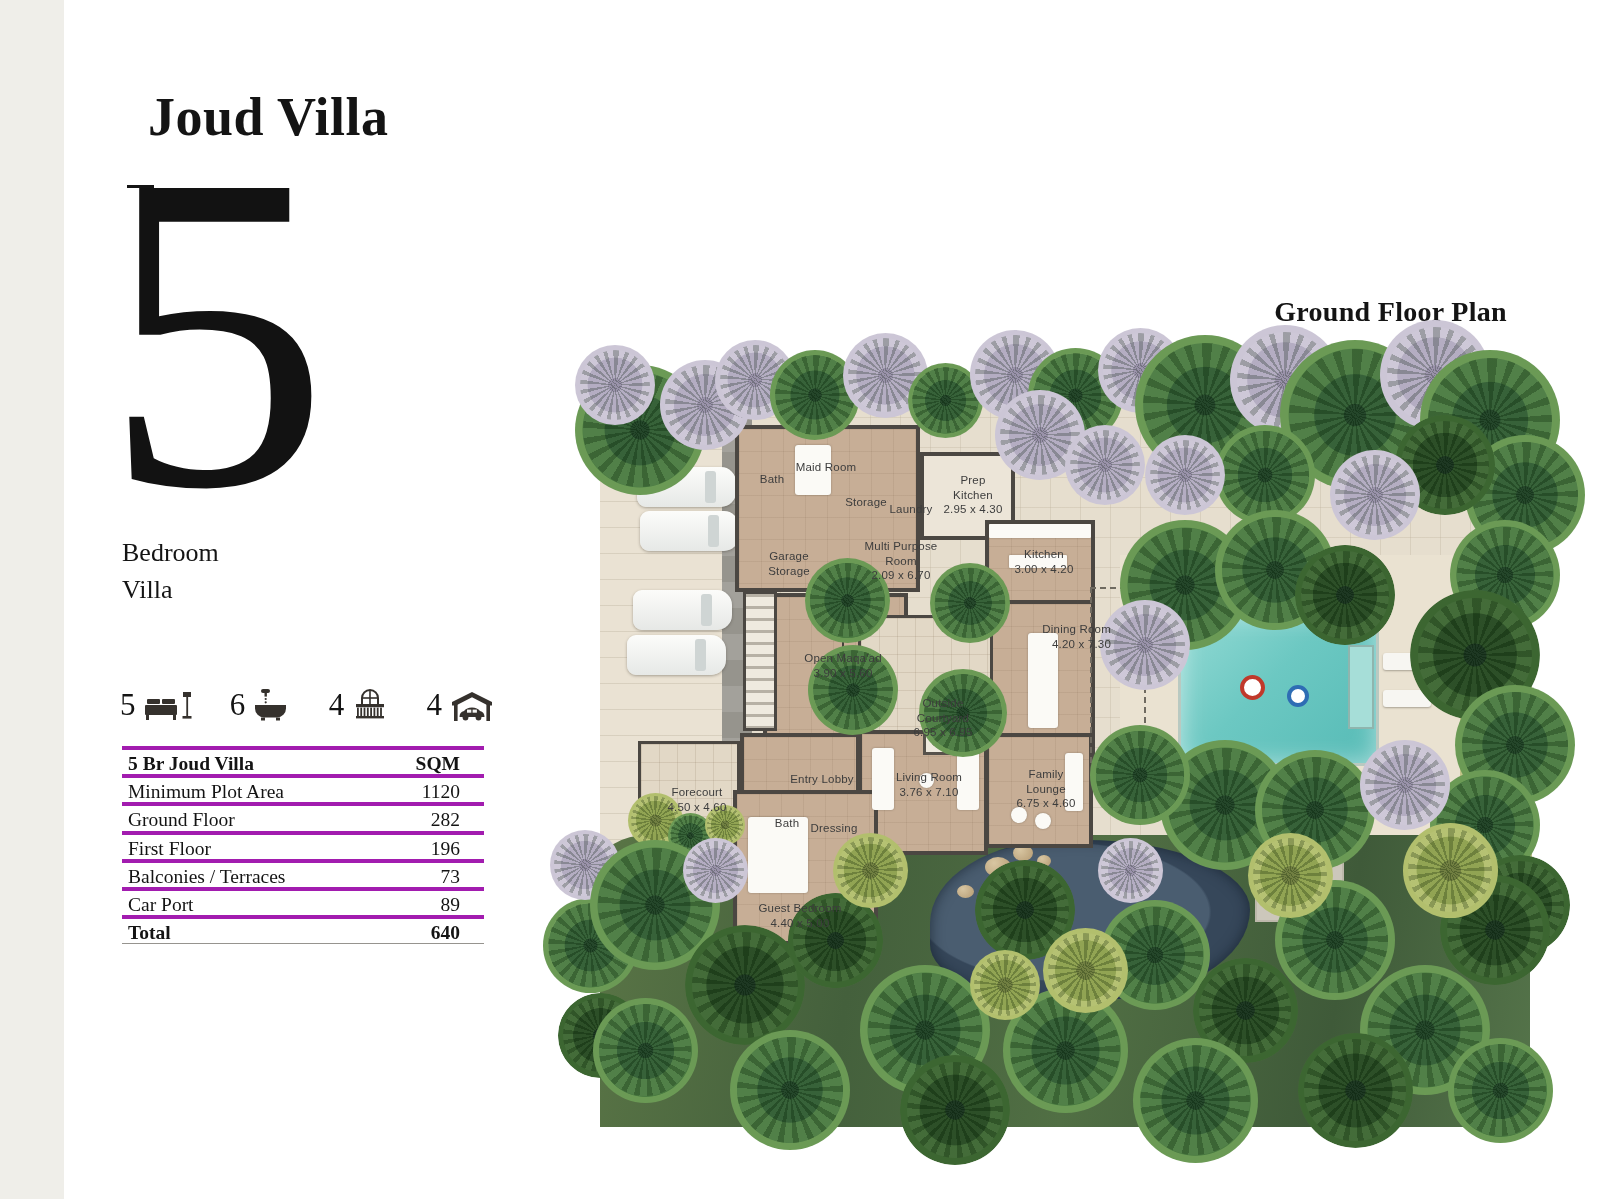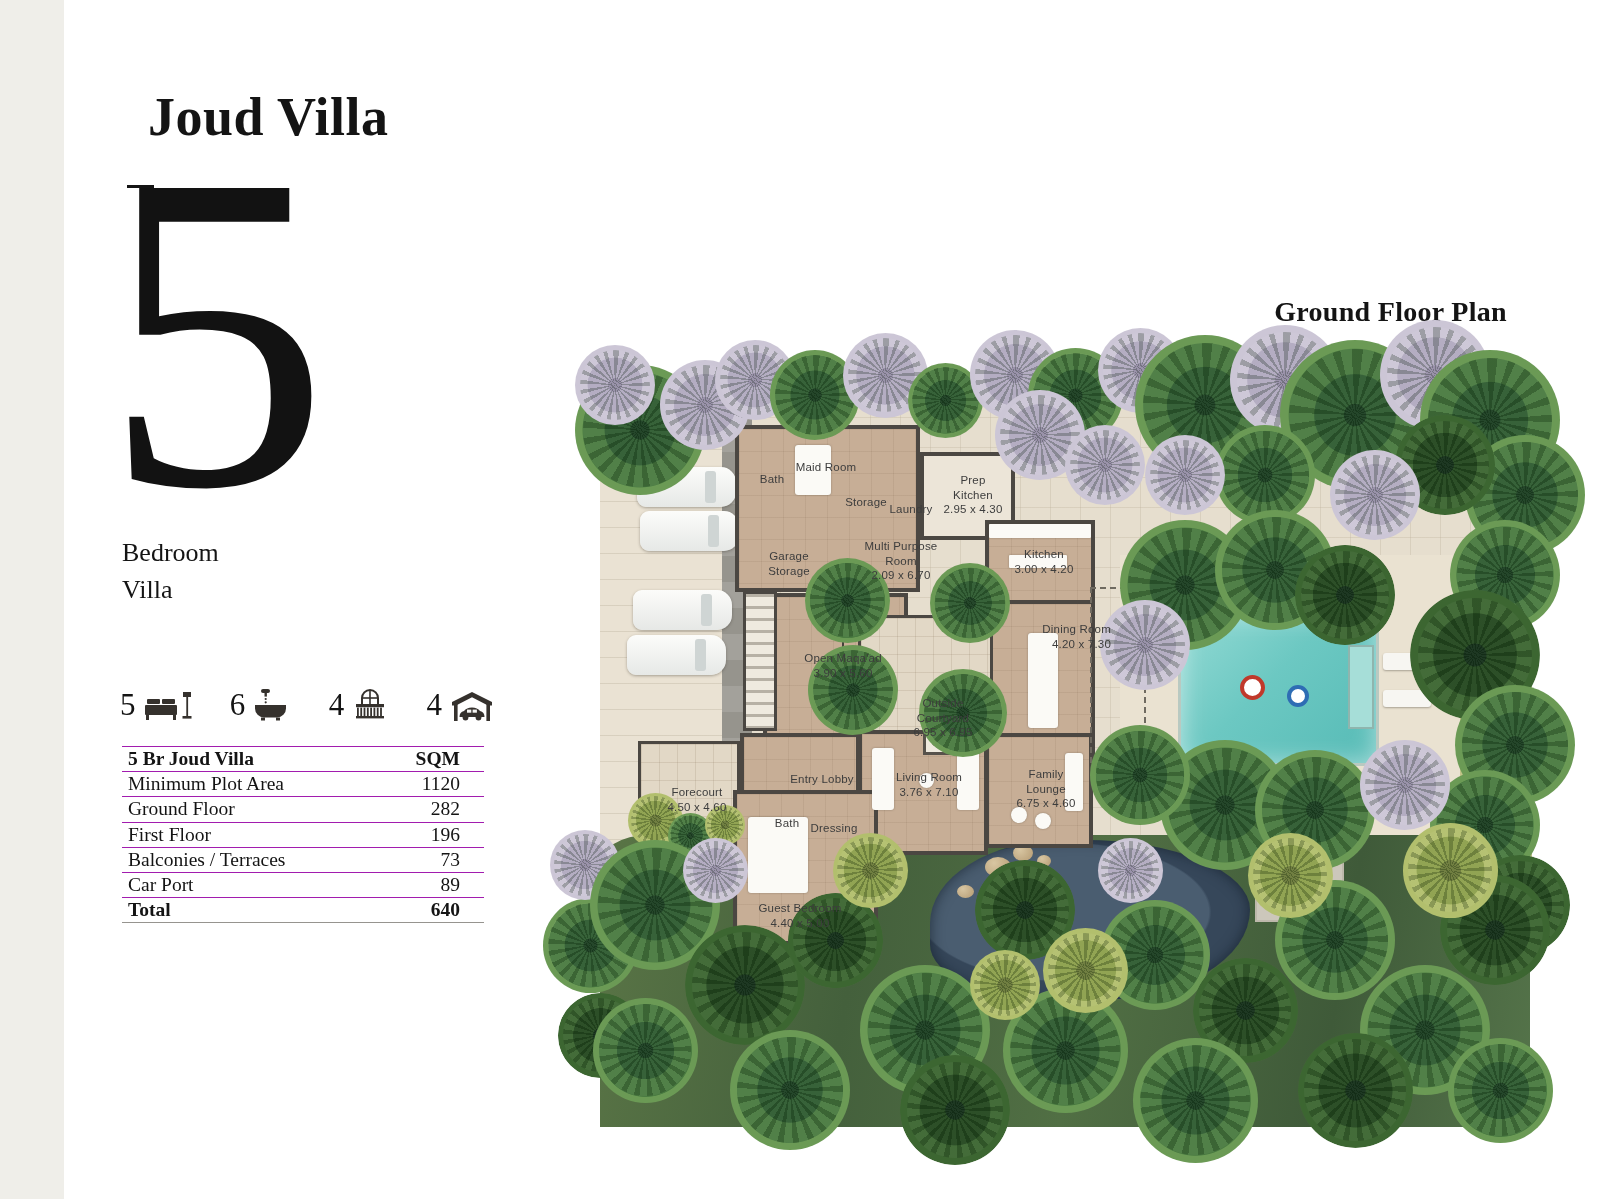--- a/index.html
+++ b/index.html
@@ -14,21 +14,21 @@
   .title-dash{position:absolute;left:127px;top:185px;width:27px;height:3px;background:#141414;}
   .big-number{position:absolute;left:103px;top:106px;font-size:452px;line-height:1;font-weight:400;color:#121212;}
   .unit-label{position:absolute;left:122px;top:535px;font-size:26px;line-height:1.42;white-space:pre-line;}
 
   .stats{position:absolute;left:120px;top:688px;width:374px;display:flex;justify-content:space-between;align-items:flex-end;}
   .stat{display:flex;align-items:flex-end;gap:8px;}
   .stat .num{font-size:31px;line-height:1;padding-bottom:1px;}
   .stat svg{display:block;}
 
   .spec-table{position:absolute;left:122px;top:746px;width:362px;font-size:19.5px;border-bottom:1px solid #96948f;}
-  .trow{display:flex;justify-content:space-between;align-items:center;border-top:1px solid #a21caf;padding:3px 0 3px 6px;height:18.2px;}
+  .trow{display:flex;justify-content:space-between;border-top:4px solid #a21caf;padding:3px 0 3px 6px;height:18.2px;}
   .trow .val{min-width:70px;text-align:right;padding-right:24px;}
   .trow.bold{font-weight:700;}
 
   
   .plan-title{position:absolute;right:93px;top:296px;font-size:28px;font-weight:600;letter-spacing:.3px;}
   .floor-plan{position:absolute;left:585px;top:345px;width:950px;height:790px;}
   .fp{position:absolute;}
 
   .ground{left:15px;top:42px;width:930px;height:705px;background:#e6dece;
     background-image:linear-gradient(rgba(190,178,158,.35) 1px,transparent 1px),

